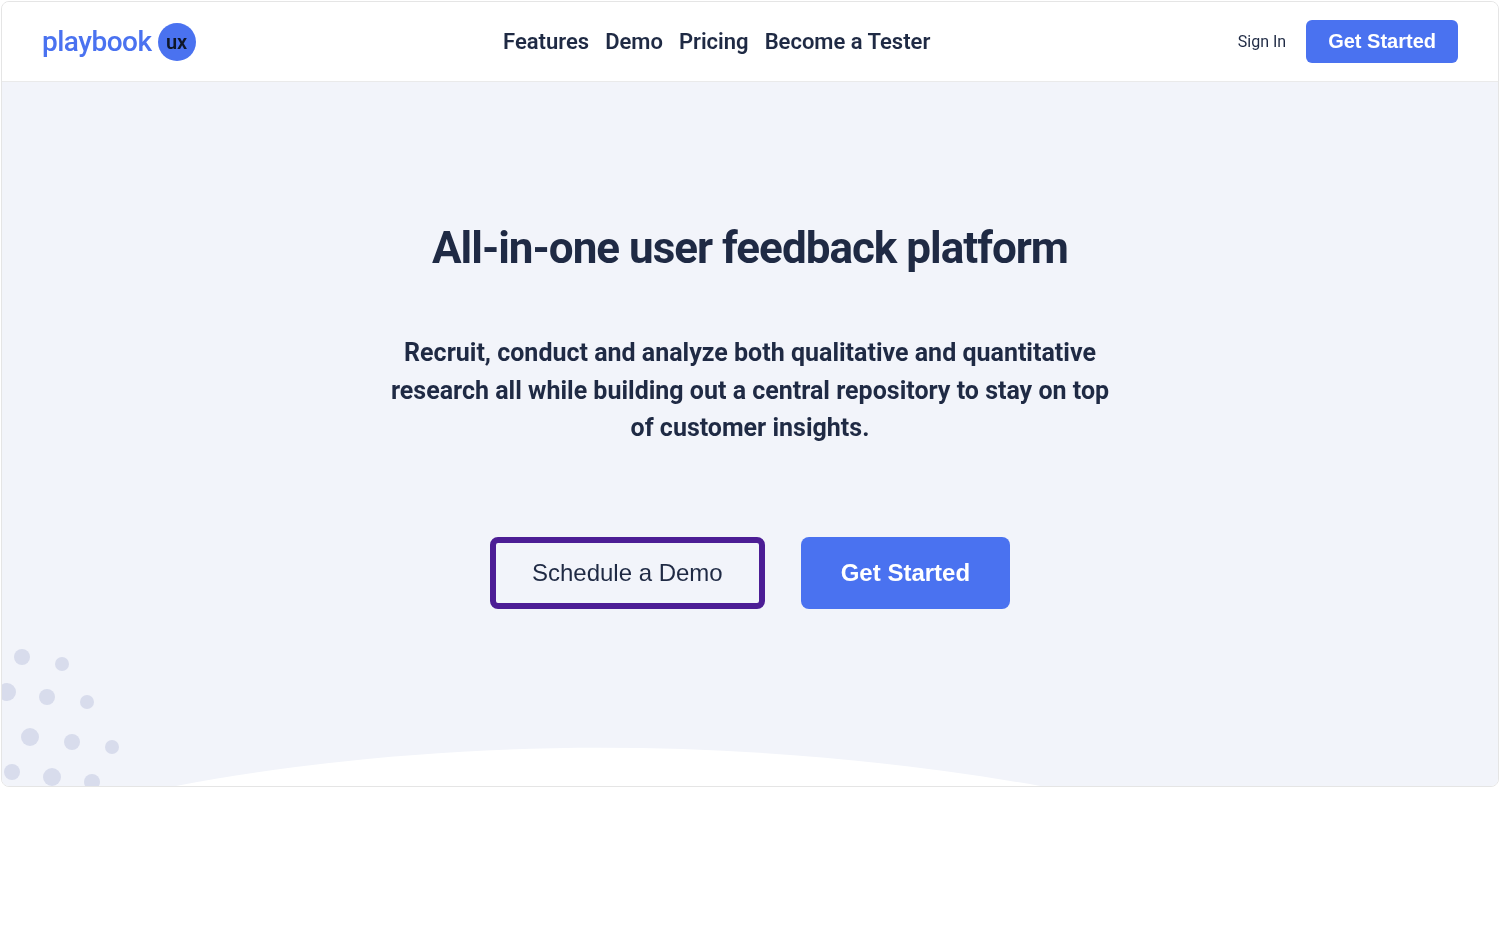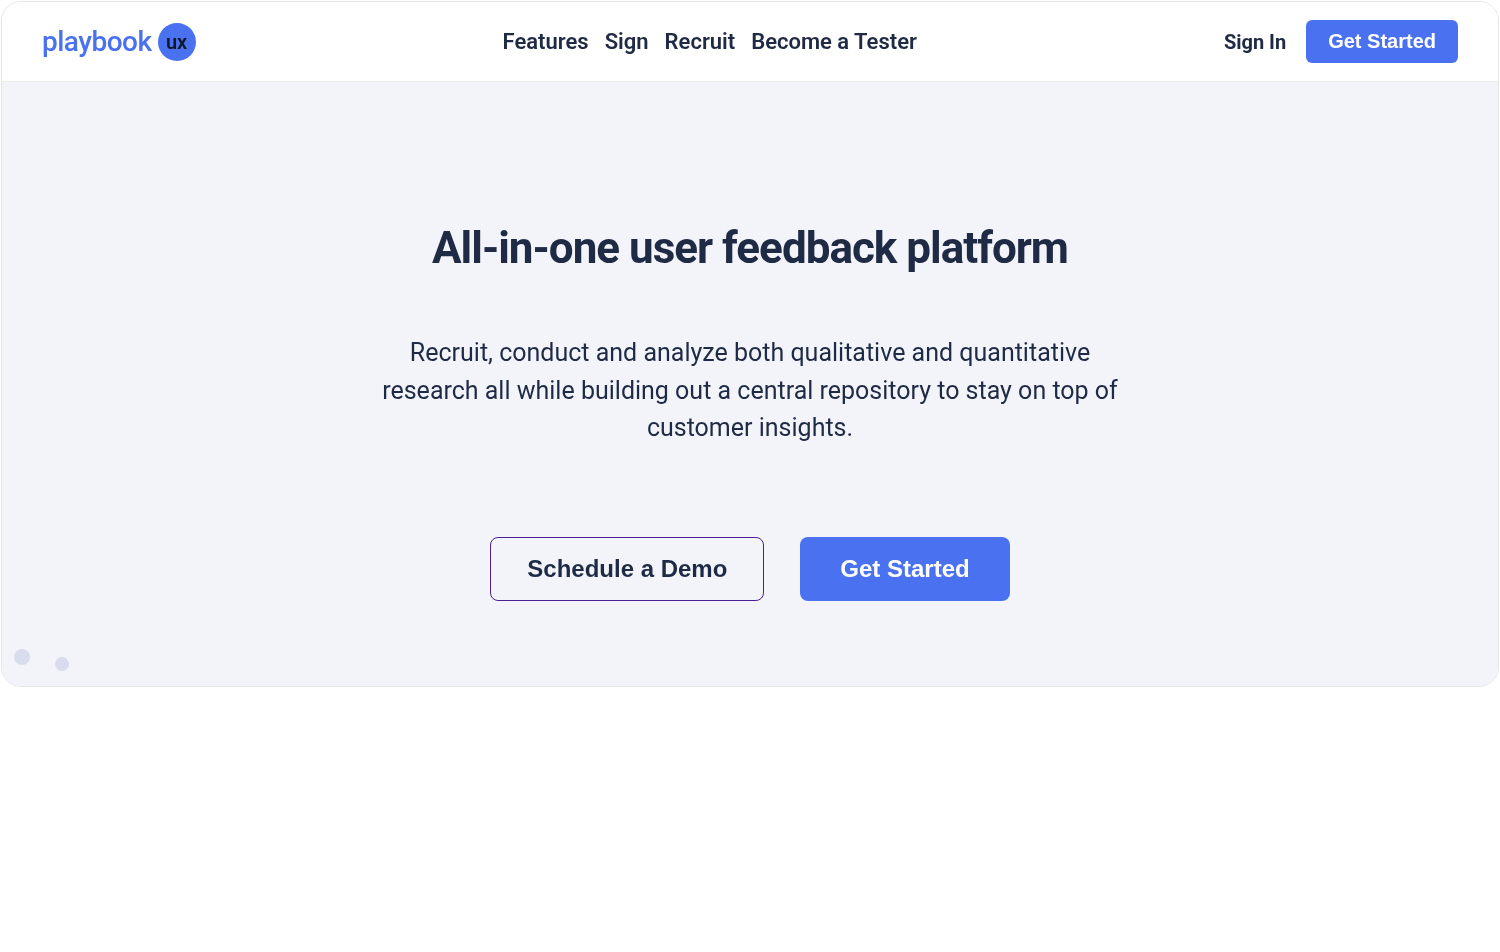--- a/index.html
+++ b/index.html
@@ -10,23 +10,23 @@
     body {
       font-family: -apple-system, BlinkMacSystemFont, 'Segoe UI', Roboto, Helvetica, Arial, sans-serif;
       background: #ffffff;
       width: 1500px;
       height: 952px;
       overflow: hidden;
       position: relative;
     }
     .page {
       border: 1px solid #e5e5e5;
-      border-radius: 20px;
+      border-radius: 8px;
       width: 1498px;
-      height: 686px;
+      height: 786px;
       margin: 1px;
       overflow: hidden;
       position: relative;
       background: #ffffff;
     }
     .header {
       display: flex;
       align-items: center;
       justify-content: space-between;
       padding: 18px 40px;
@@ -70,22 +70,22 @@
       color: #1f2a44;
       text-decoration: none;
       cursor: pointer;
     }
     .header-right {
       display: flex;
       align-items: center;
       gap: 20px;
     }
     .signin {
-      font-size: 20px;
-      font-weight: 700;
+      font-size: 16px;
+      font-weight: 400;
       color: #1f2a44;
       cursor: pointer;
     }
     .btn-primary {
       background: #4a72f0;
       color: #ffffff;
       border: none;
       border-radius: 6px;
       padding: 10px 22px;
       font-size: 20px;
@@ -106,39 +106,39 @@
     }
     .hero-title {
       font-size: 44px;
       font-weight: 700;
       color: #1f2a44;
       letter-spacing: -1px;
       margin-bottom: 60px;
     }
     .hero-subtitle {
       font-size: 25px;
-      font-weight: 400;
+      font-weight: 700;
       color: #1f2a44;
       line-height: 1.5;
       max-width: 740px;
       margin: 0 auto 90px;
     }
     .hero-actions {
       display: flex;
       justify-content: center;
       gap: 36px;
     }
     .btn-outline {
       background: transparent;
       color: #1f2a44;
-      border: 1px solid #4c1d95;
+      border: 6px solid #4c1d95;
       border-radius: 8px;
       padding: 16px 36px;
       font-size: 24px;
-      font-weight: 700;
+      font-weight: 400;
       cursor: pointer;
     }
     .btn-large {
       background: #4a72f0;
       color: #ffffff;
       border: none;
       border-radius: 8px;
       padding: 18px 40px;
       font-size: 24px;
       font-weight: 600;
@@ -188,22 +188,22 @@
 <body>
 
 <div class="page">
   <header class="header">
     <div class="logo">
       <span class="logo-text">playbook</span>
       <span class="logo-badge">ux</span>
     </div>
     <nav class="nav">
       <a>Features</a>
-      <a>Sign</a>
-      <a>Recruit</a>
+      <a>Demo</a>
+      <a>Pricing</a>
       <a>Become a Tester</a>
     </nav>
     <div class="header-right">
       <span class="signin">Sign In</span>
       <button class="btn-primary">Get Started</button>
     </div>
   </header>
 
   <section class="hero-section">
     <div class="hero-content">

